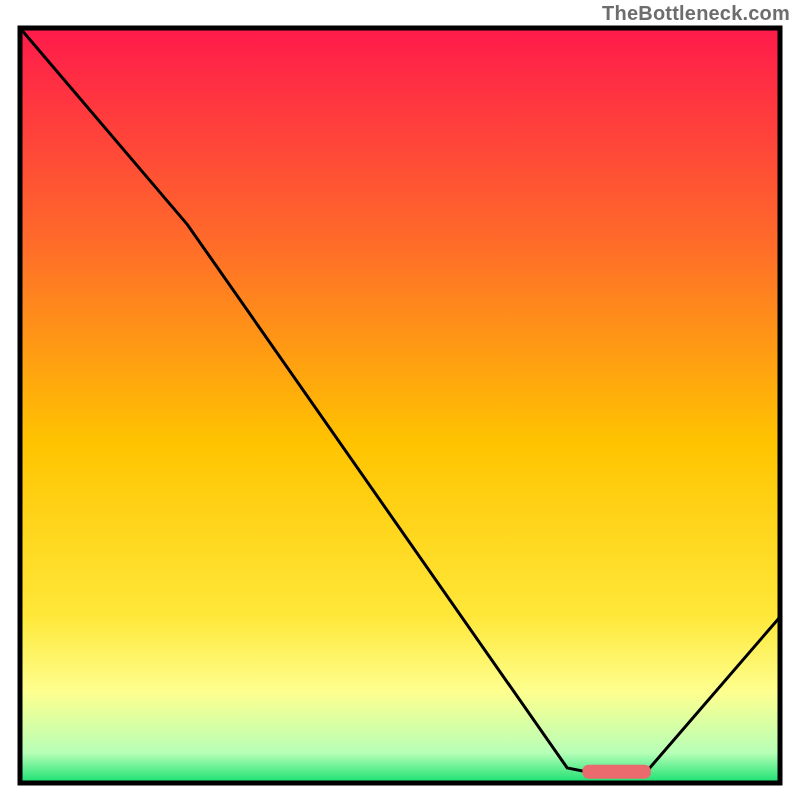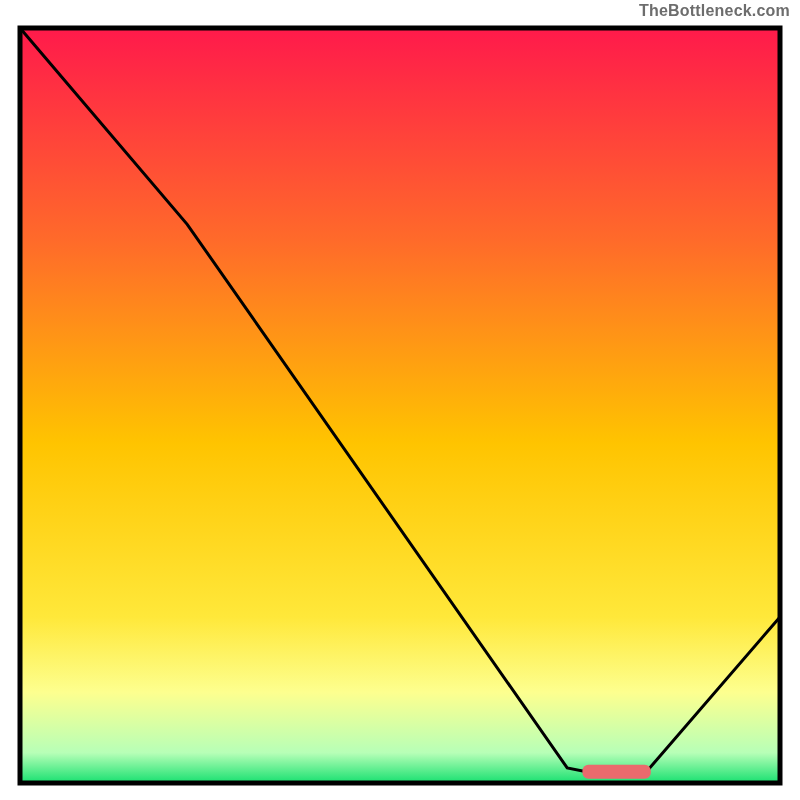--- a/index.html
+++ b/index.html
@@ -12,21 +12,21 @@
   }
   .wrap {
     position: relative;
     width: 800px;
     height: 800px;
   }
   .watermark {
     position: absolute;
     top: 2px;
     right: 10px;
-    font-size: 16px;
+    font-size: 20px;
     font-weight: bold;
     color: #6d6d6d;
     letter-spacing: 0.2px;
     text-align: center;
   }
   svg {
     display: block;
   }
 </style>
 </head>

